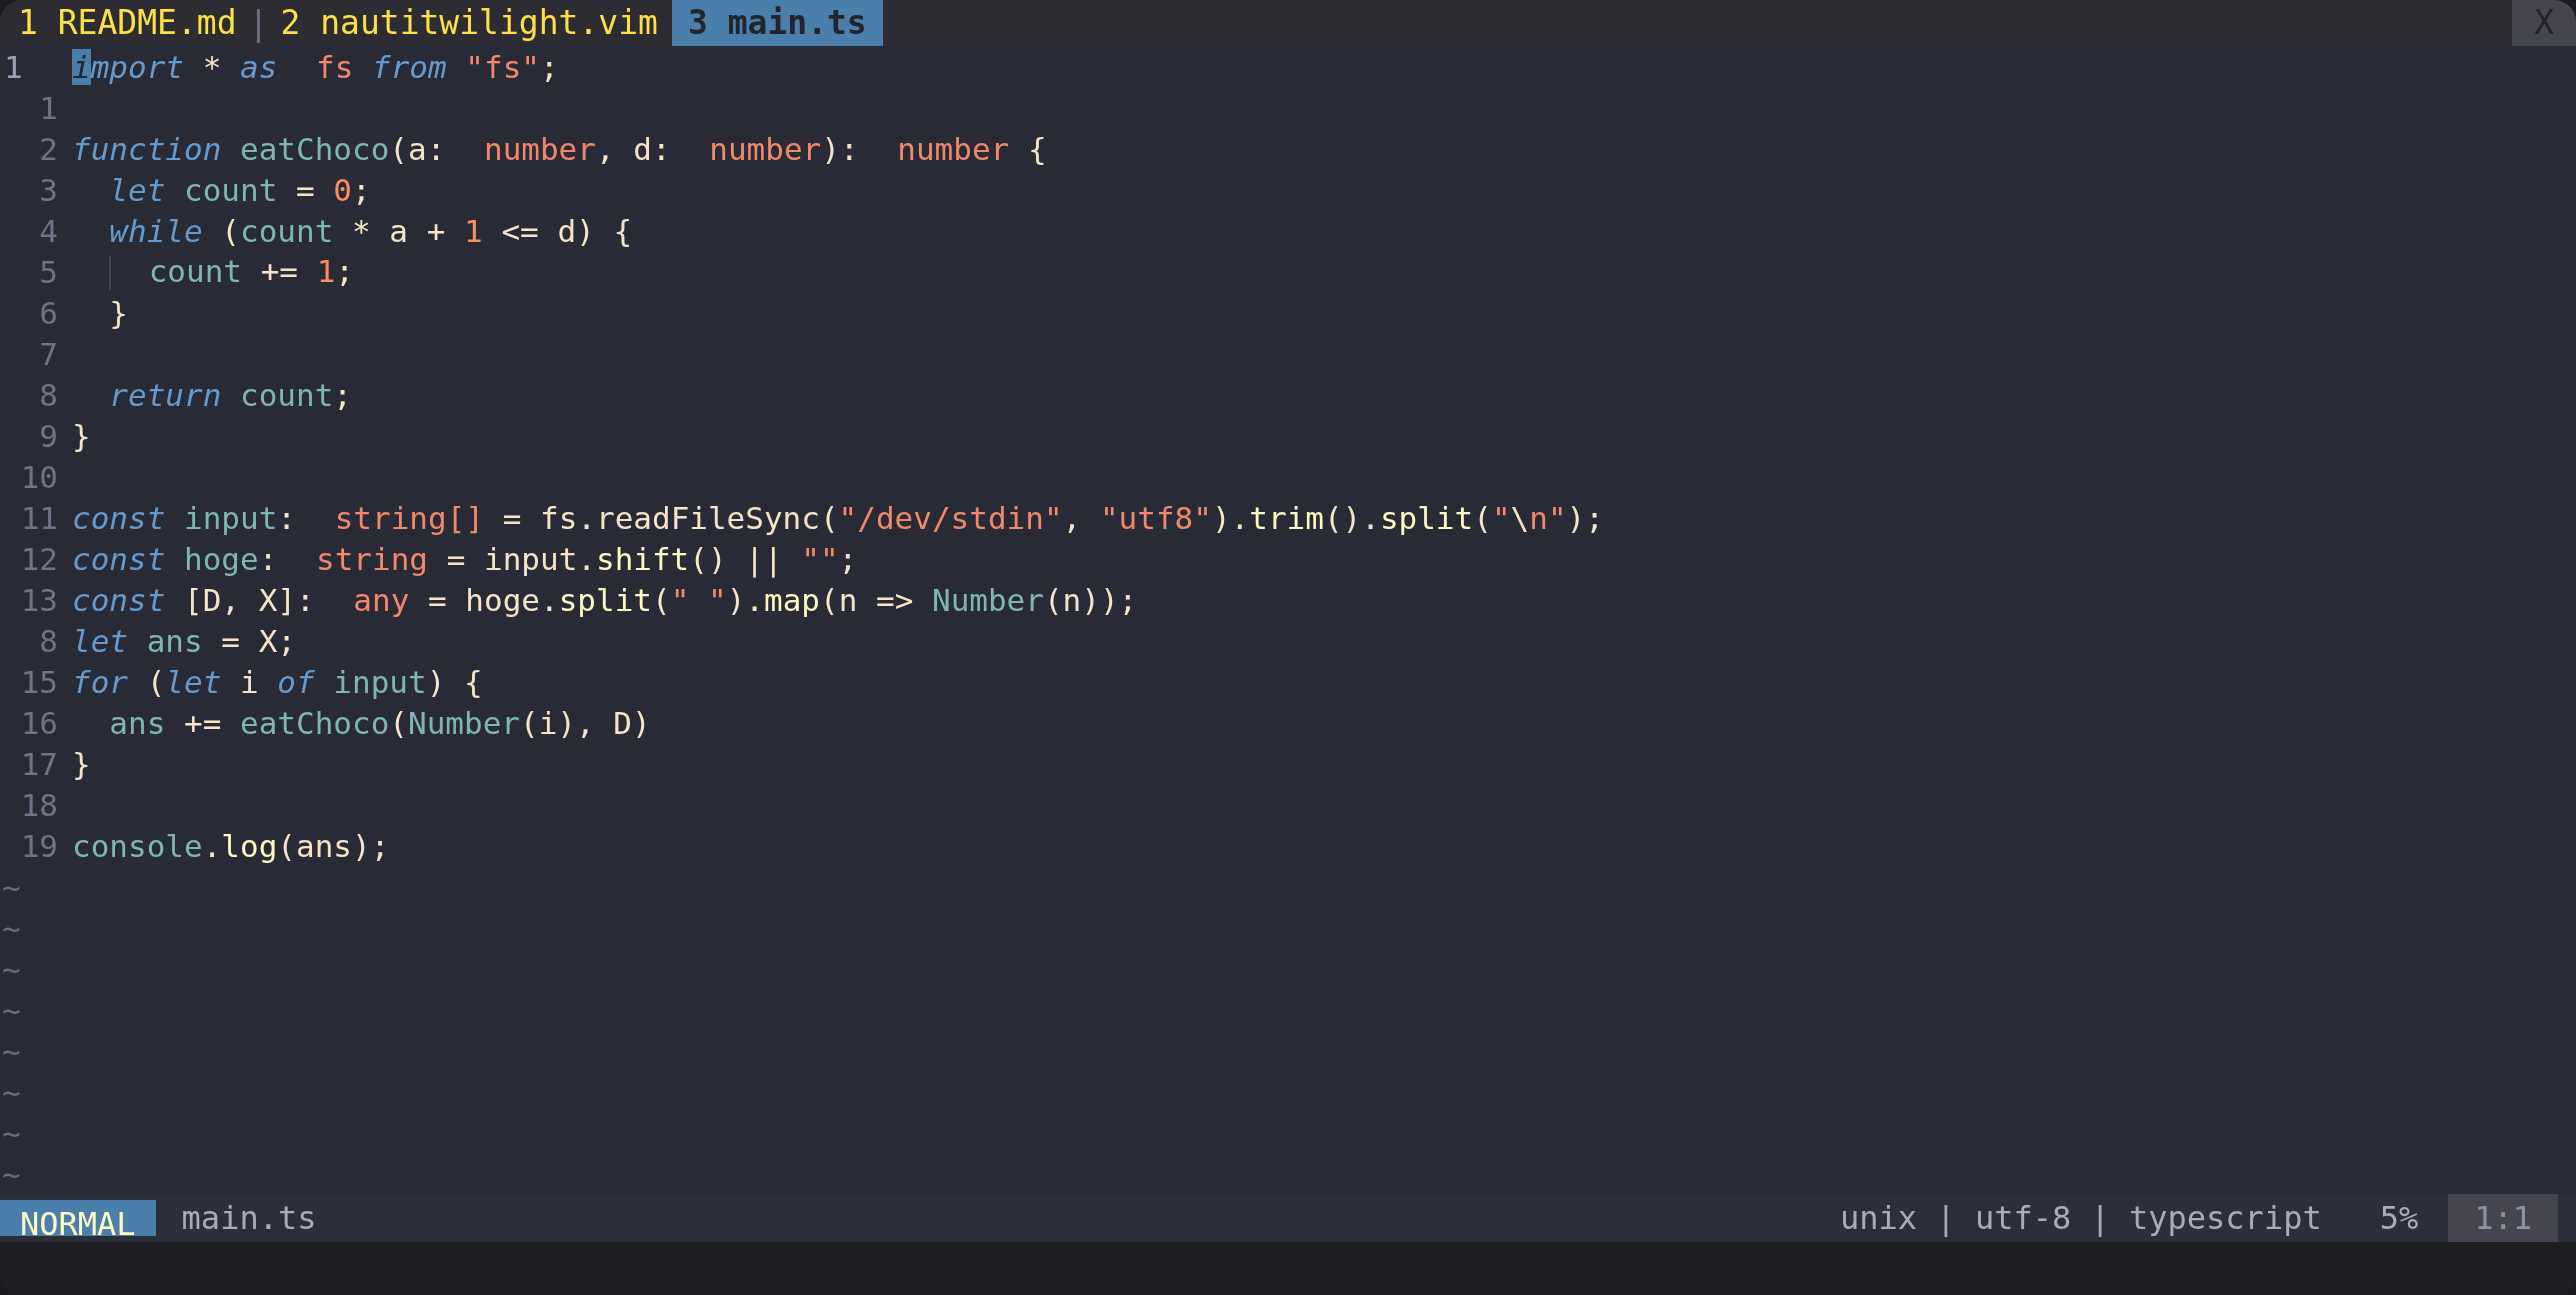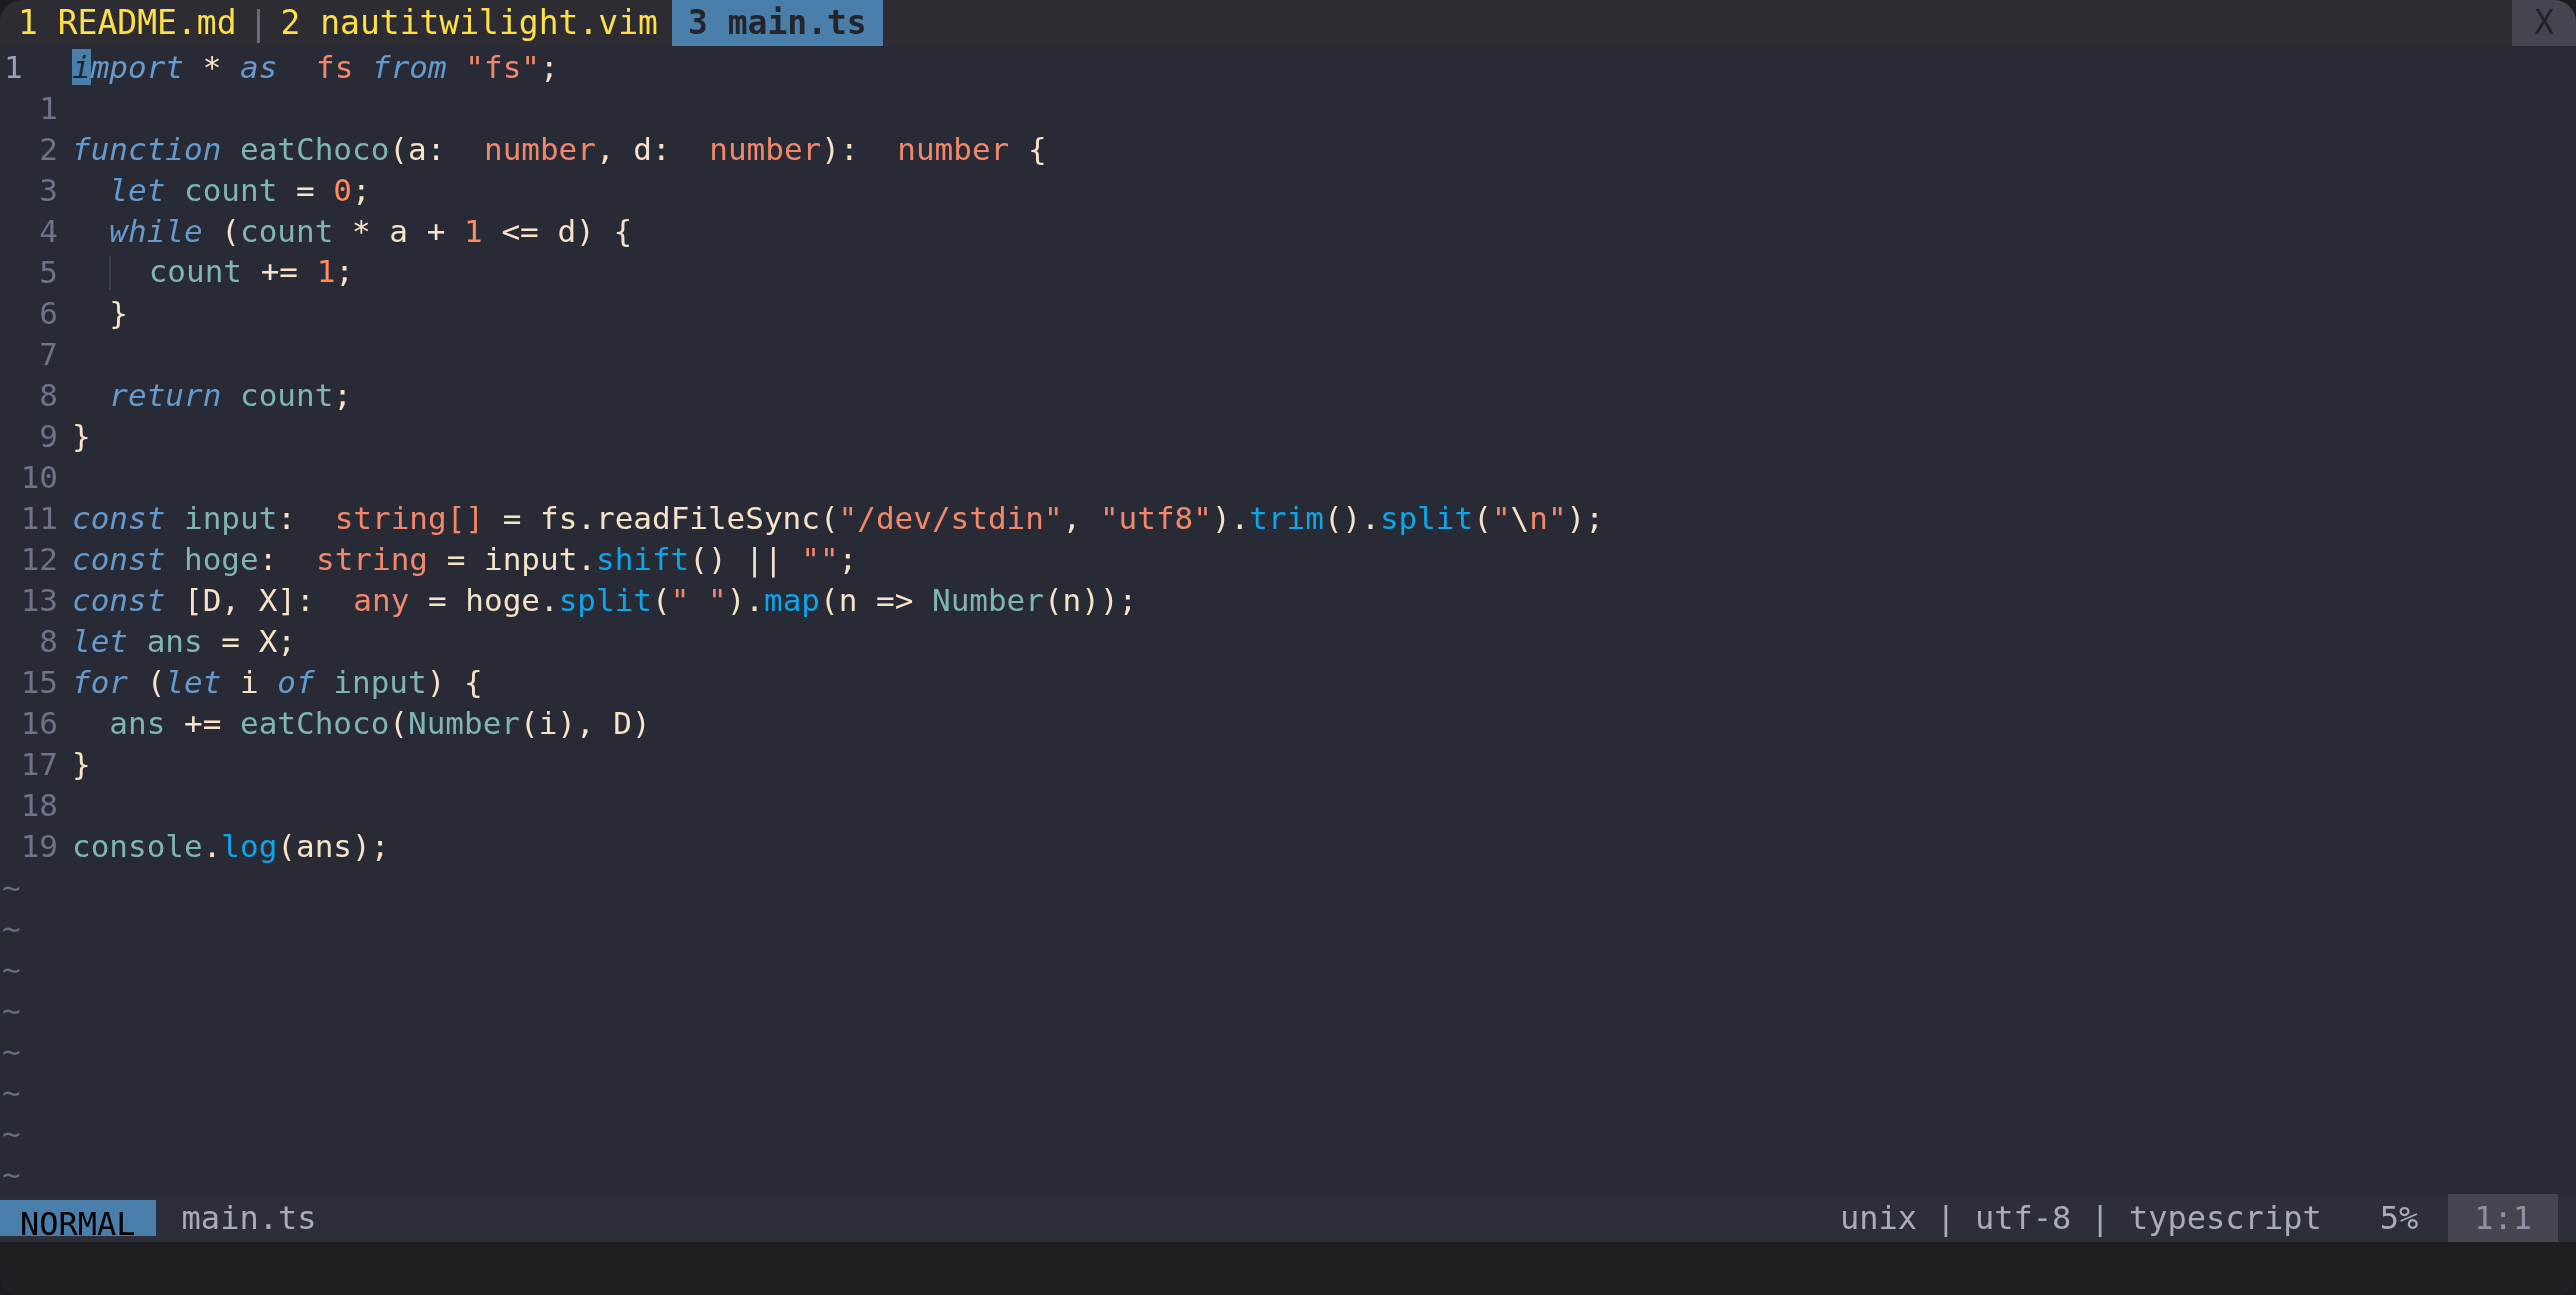--- a/index.html
+++ b/index.html
@@ -89,42 +89,42 @@
 
   
   .kw   { color:#6699cc;font-style:italic; }
   .fn   { color:#7fb5b5; }
   .ty   { color:#f2886b;margin-left:20px; }
   .num  { color:#ff8b5e; }
   .str  { color:#f2886b; }
   .esc  { color:#f6e3c8; }
   .id   { color:#7fb5b5; }
   .pl   { color:#f6e3c8; }
-  .mth  { color:#0ea5e9;text-align:right; }
+  .mth  { color:#fef9c3;text-align:right; }
   .cursor { background:#4a7fab; color:#23252f; }
   .iguide {
     display:inline-block;
     border-left:2px solid #3d404f;
     height:34px;
     vertical-align:-8px;
     margin-right:0px;
     width:2px;
   }
 
   
   .statusline {
     position:absolute; left:0; top:1194px;
     width:2576px; height:48px;
     background:#2c2e3a;
     display:flex; align-items:center;
     white-space:nowrap;
   }
   .mode-badge {
     background:#4a7fab;
-    color:#000000;
+    color:#fef9c3;
     font-size:32px;
     line-height:48px;
     height:36px;
     padding:0 20px;
   }
   .status-file {
     color:#a9abbd;
     font-size:32px;
     padding-left:26px;
   }

